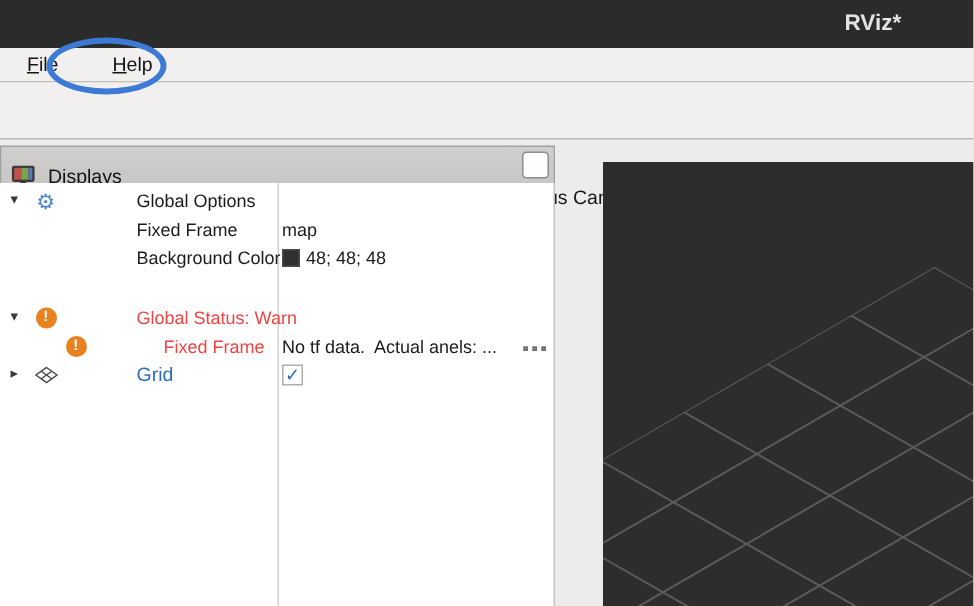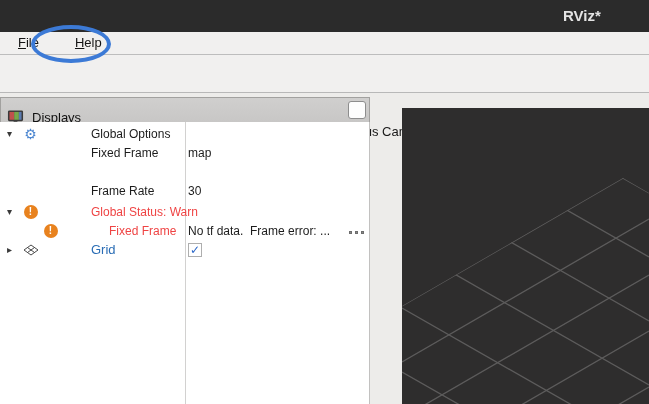--- a/index.html
+++ b/index.html
@@ -188,40 +188,43 @@
           <span class="gear-glyph">⚙</span>
         </span>
       <span class="row-label">Global Options</span>
     </div>
 
     <div class="tree-row" style="top:21px;">
       <span class="row-label">Fixed Frame</span>
       <span class="row-value">map</span>
     </div>
 
-
-    <div class="tree-row" style="top:59px;">
-      <span class="row-label">Frame Rate</span>
-      <span class="row-value">30</span>
-    </div>
+    <div class="tree-row" style="top:40px;">
+      <span class="row-label">Background Color</span>
+      <span class="row-value">
+        <span class="swatch" style="background: rgb(48, 48, 48);"></span>
+        <span>48; 48; 48</span>
+      </span>
+    </div>
+
 
     <div class="tree-row" style="top:80px;">
       <span class="expander">▾</span>
       <span class="row-icon">
           <span class="warn-circle">!</span>
         </span>
       <span class="row-label warn-text">Global Status: Warn</span>
     </div>
 
     <div class="tree-row" style="top:99px;">
       <span class="row-icon indent1">
           <span class="warn-circle">!</span>
         </span>
       <span class="row-label indent1 warn-text">Fixed Frame</span>
-      <span class="row-value">No tf data.  Frame error: ...</span>
+      <span class="row-value">No tf data.  Actual anels: ...</span>
     </div>
 
     <div class="tree-row" style="top:118px;">
       <span class="expander">▸</span>
       <span class="row-icon">
         <svg width="16" height="12" viewBox="0 0 16 12">
           <g fill="none" stroke="#4a4a4a" stroke-width="1">
             <polygon points="8,1 15,6 8,11 1,6"></polygon>
             <line x1="4.5" y1="3.5" x2="11.5" y2="8.5"></line>
             <line x1="11.5" y1="3.5" x2="4.5" y2="8.5"></line>

